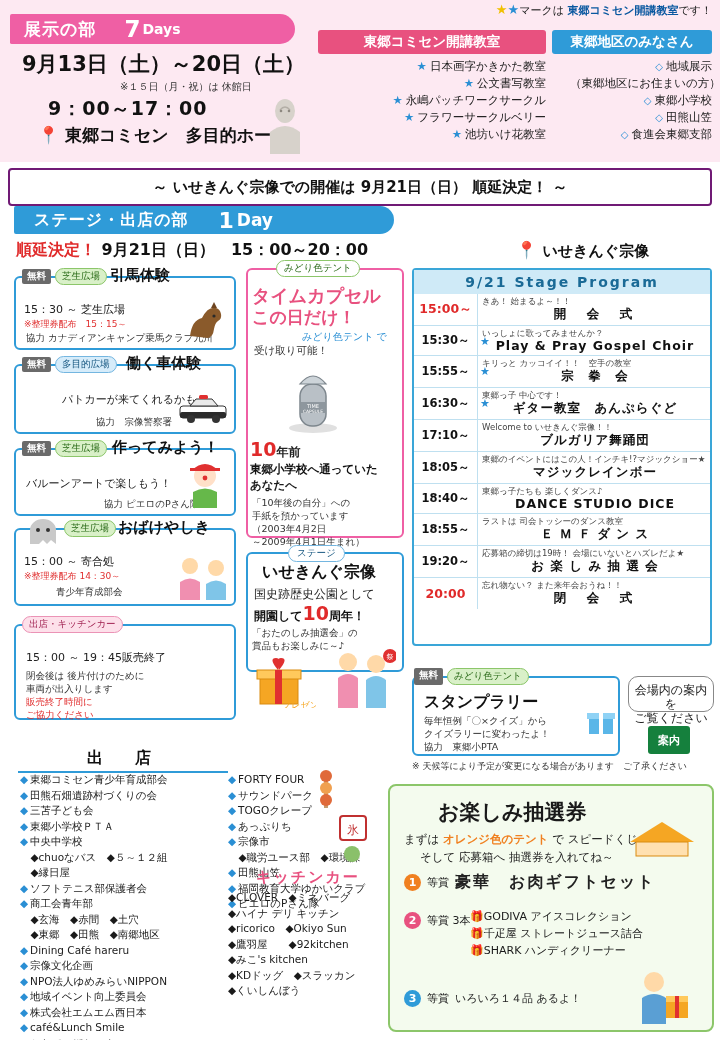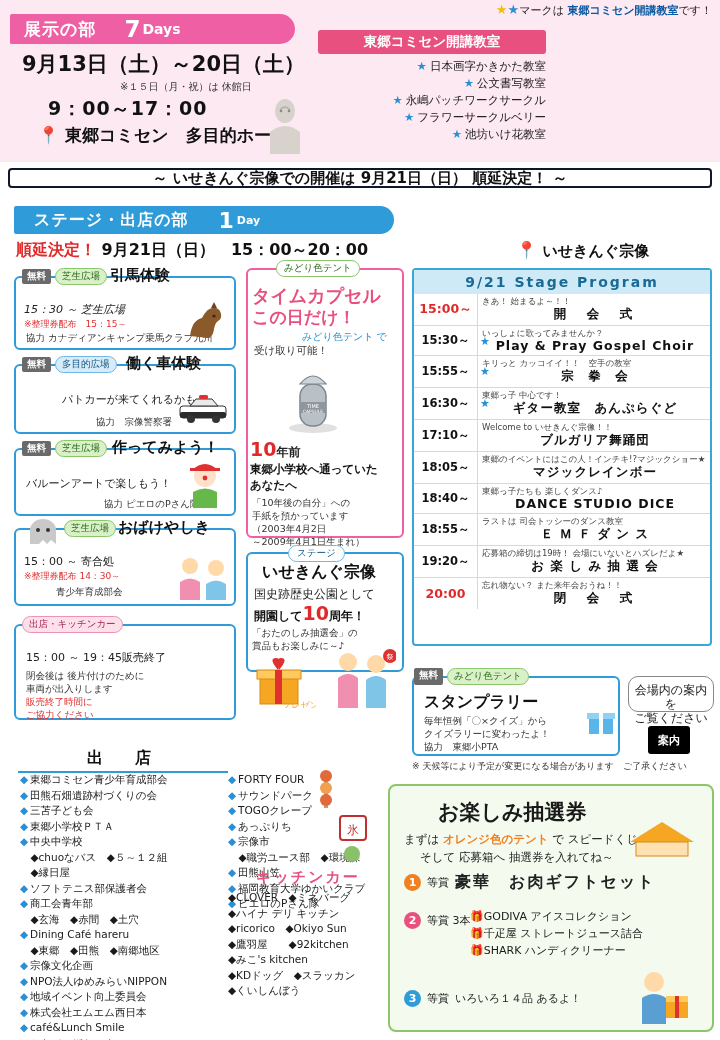--- a/index.html
+++ b/index.html
@@ -76,35 +76,35 @@
     white-space: nowrap;
     text-align: right;
   }
   .listbox ul { margin: 0; padding: 0 0 0 4px; }
   .bstar { color: #2a8fd4; margin-right: 3px; }
   .dia { color: #2a8fd4; margin-right: 3px; font-size: 10px; }
   .small-note { font-size: 9px; color: #333; }
 
   
   .announce {
-    position: absolute; left: 8px; top: 168px; width: 704px; height: 20px;
-    border: 2px solid #0f172a; border-radius: 4px; background: #fff;
+    position: absolute; left: 8px; top: 168px; width: 704px; height: 38px;
+    border: 2px solid #701a75; border-radius: 4px; background: #fff;
     display: flex; align-items: center; justify-content: center;
     font-size: 15px; font-weight: bold; color: #111;
   }
 
   
   .ribbon2 {
     position: absolute; left: 14px; top: 206px; width: 380px; height: 28px;
     background: #2f9bd8; color: #fff; border-radius: 2px 14px 14px 2px;
     display: flex; align-items: center;
   }
   .ribbon2 .lbl { font-size: 16px; font-weight: bold; margin-left: 20px; letter-spacing: 1px; }
   .ribbon2 .days-num { font-size: 22px; font-weight: bold; margin-left: 30px; }
-  .ribbon2 .days-txt { font-size: 11px; font-weight: bold; margin-left: 3px; }
+  .ribbon2 .days-txt { font-size: 17px; font-weight: bold; margin-left: 3px; }
 
   .stage-date {
     position: absolute; left: 16px; top: 240px; font-size: 16px; font-weight: bold; color: #111;
   }
   .stage-date .red { color: #e02a2a; }
   .stage-place {
     position: absolute; left: 516px; top: 240px; font-size: 15px; font-weight: bold; color: #111;
   }
 
   
@@ -195,21 +195,21 @@
   .stamp-tags { position: absolute; left: 414px; top: 668px; display: flex; gap: 4px; }
   .stamp-t1 { position: absolute; left: 424px; top: 692px; font-size: 16px; font-weight: bold; color: #111; }
   .stamp-t2 { position: absolute; left: 424px; top: 714px; font-size: 9.5px; color: #333; line-height: 13px; }
   .guide-bubble {
     position: absolute; left: 628px; top: 676px; width: 86px; height: 36px;
     border: 1px solid #888; border-radius: 10px; background: #fff;
     font-size: 12px; color: #222; text-align: center; padding-top: 6px; line-height: 14px;
   }
   .guide-sign {
     position: absolute; left: 648px; top: 726px; width: 42px; height: 28px;
-    background: #000000; color: #fff; font-size: 11px; font-weight: bold;
+    background: #15803d; color: #fff; font-size: 11px; font-weight: bold;
     display: flex; align-items: center; justify-content: center; border-radius: 3px;
   }
   .weather-note {
     position: absolute; left: 412px; top: 760px; width: 302px;
     font-size: 9px; color: #333;
   }
 
   
   .demise-hdr {
     position: absolute; left: 18px; top: 748px; width: 210px;
@@ -290,20 +290,32 @@
         <ul>
           <li><span class="bstar">★</span><span>日本画字かきかた教室</span></li>
           <li><span class="bstar">★</span><span>公文書写教室</span></li>
           <li><span class="bstar">★</span><span>永嶋パッチワークサークル</span></li>
           <li><span class="bstar">★</span><span>フラワーサークルベリー</span></li>
           <li><span class="bstar">★</span><span>池坊いけ花教室</span></li>
         </ul>
       </div>
     </div>
 
+    <div class="minasan">
+      <div class="boxhead">東郷地区のみなさん</div>
+      <div class="listbox">
+        <ul>
+          <li><span class="dia">◇</span><span>地域展示</span></li>
+          <li class="small-note" style="padding-left:14px">（東郷地区にお住まいの方）</li>
+          <li><span class="dia">◇</span><span>東郷小学校</span></li>
+          <li><span class="dia">◇</span><span>田熊山笠</span></li>
+          <li><span class="dia">◇</span><span>食進会東郷支部</span></li>
+        </ul>
+      </div>
+    </div>
   </div>
 
   <div class="announce">～ いせきんぐ宗像での開催は 9月21日（日） 順延決定！ ～</div>
 
   <div class="ribbon2">
     <span class="lbl">ステージ・出店の部</span>
     <span class="days-num">1</span>
     <span class="days-txt">Day</span>
   </div>
   <div class="stage-date">
@@ -314,21 +326,21 @@
     <span class="pin">📍</span>
     <span>いせきんぐ宗像</span>
   </div>
 
   <div class="card" style="left:14px; top:276px; width:222px; height:74px;"></div>
   <div class="tagrow" style="left:22px; top:268px;">
     <span class="tag-free">無料</span>
     <span class="tag-place">芝生広場</span>
   </div>
   <div style="position:absolute; left:110px; top:266px;" class="card-title">引馬体験</div>
-  <div style="position:absolute; left:24px; top:302px;font-style:italic;" class="card-body">15：30 ～ 芝生広場</div>
+  <div style="position:absolute; left:24px; top:302px;" class="card-body">15：30 ～ 芝生広場</div>
   <div style="position:absolute; left:24px; top:318px;" class="card-note">※整理券配布　15：15～</div>
   <div style="position:absolute; left:26px; top:332px;" class="card-coop">協力 カナディアンキャンプ乗馬クラブ九州</div>
   <svg style="position:absolute; left:180px; top:296px;" width="48" height="48" viewBox="0 0 48 48">
     <path d="M10 40 q2 -16 12 -18 q6 -12 14 -10 q4 1 5 6 q1 5 -3 7 q-3 2 -4 8 q-1 8 -6 9 z" fill="#8a5a2b"></path>
     <circle cx="34" cy="20" r="1.6" fill="#2a2a2a"></circle>
     <path d="M31 12 l3 -6 l3 6 z" fill="#6d4420"></path>
   </svg>
 
   <div class="card" style="left:14px; top:364px; width:222px; height:70px;"></div>
   <div class="tagrow" style="left:22px; top:356px;">
@@ -550,22 +562,22 @@
       <div><span class="bdia">◆</span>東郷コミセン青少年育成部会</div>
       <div><span class="bdia">◆</span>田熊石畑遺跡村づくりの会</div>
       <div><span class="bdia">◆</span>三苫子ども会</div>
       <div><span class="bdia">◆</span>東郷小学校ＰＴＡ</div>
       <div><span class="bdia">◆</span>中央中学校</div>
       <div>　◆chuoなバス　◆５～１２組</div>
       <div>　◆縁日屋</div>
       <div><span class="bdia">◆</span>ソフトテニス部保護者会</div>
       <div><span class="bdia">◆</span>商工会青年部</div>
       <div>　◆玄海　◆赤間　◆土穴</div>
+      <div>　◆東郷　◆田熊　◆南郷地区</div>
       <div><span class="bdia">◆</span>Dining Café hareru</div>
-      <div>　◆東郷　◆田熊　◆南郷地区</div>
       <div><span class="bdia">◆</span>宗像文化企画</div>
       <div><span class="bdia">◆</span>NPO法人ゆめみらいNIPPON</div>
       <div><span class="bdia">◆</span>地域イベント向上委員会</div>
       <div><span class="bdia">◆</span>株式会社エムエム西日本</div>
       <div><span class="bdia">◆</span>café&amp;Lunch Smile</div>
       <div><span class="bdia">◆</span>かなでのほしいも</div>
     </div>
   <div class="col-list" id="demise-col2" style="left:228px; top:772px; width:160px;">
       <div><span class="bdia">◆</span>FORTY FOUR</div>
       <div><span class="bdia">◆</span>サウンドパーク</div>

